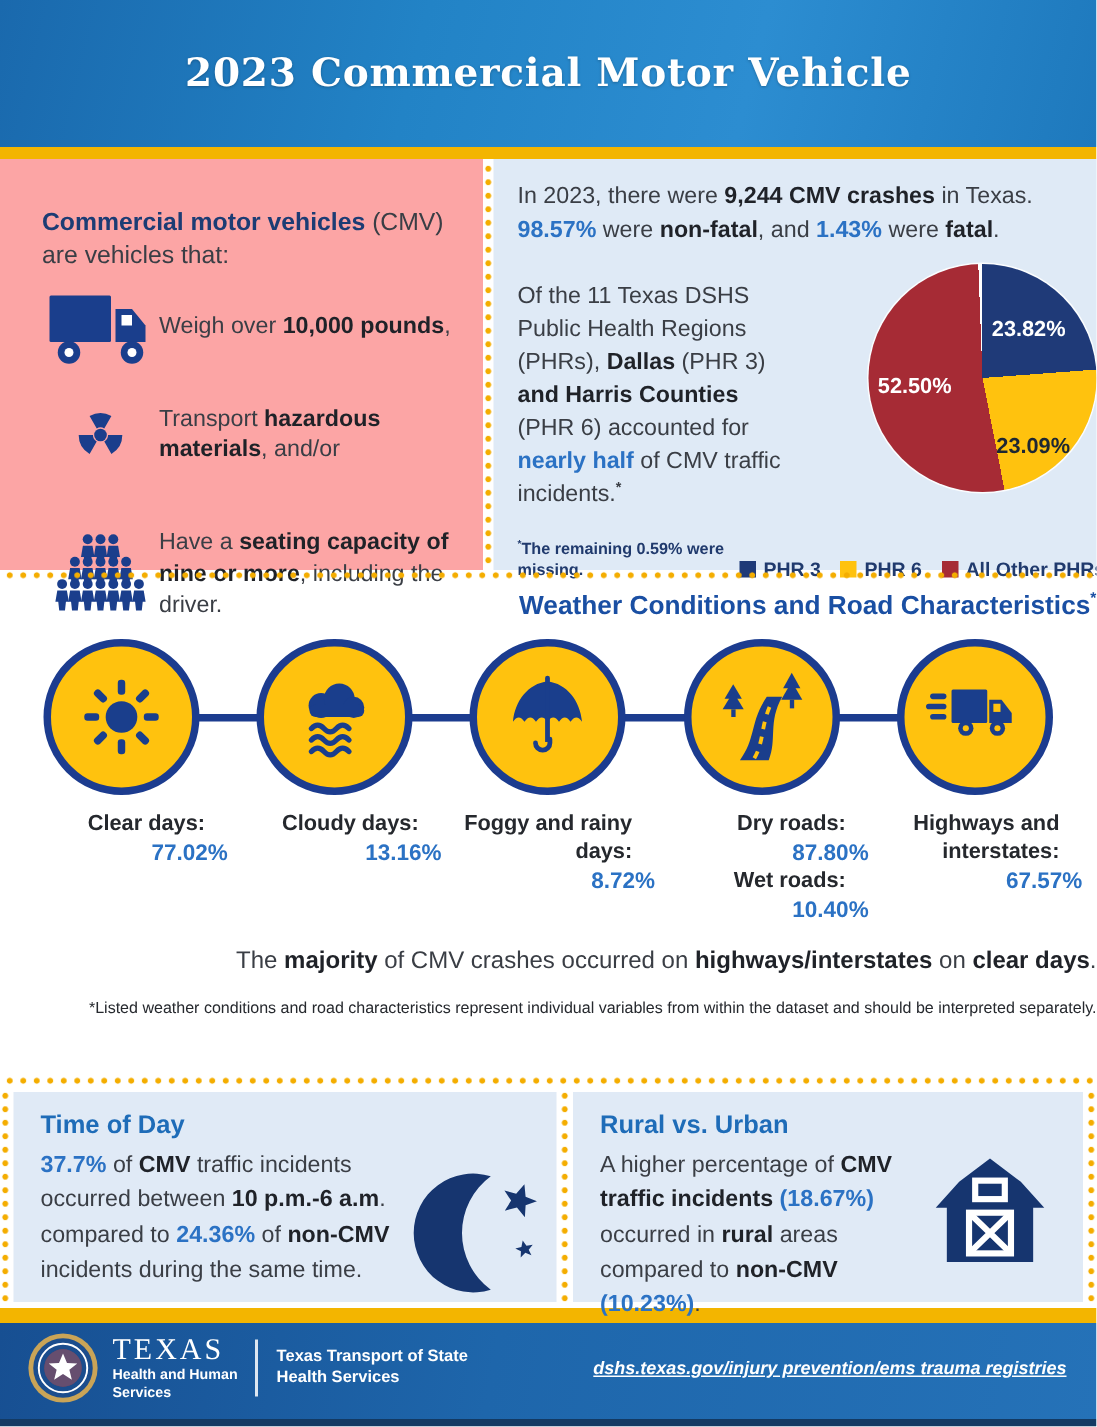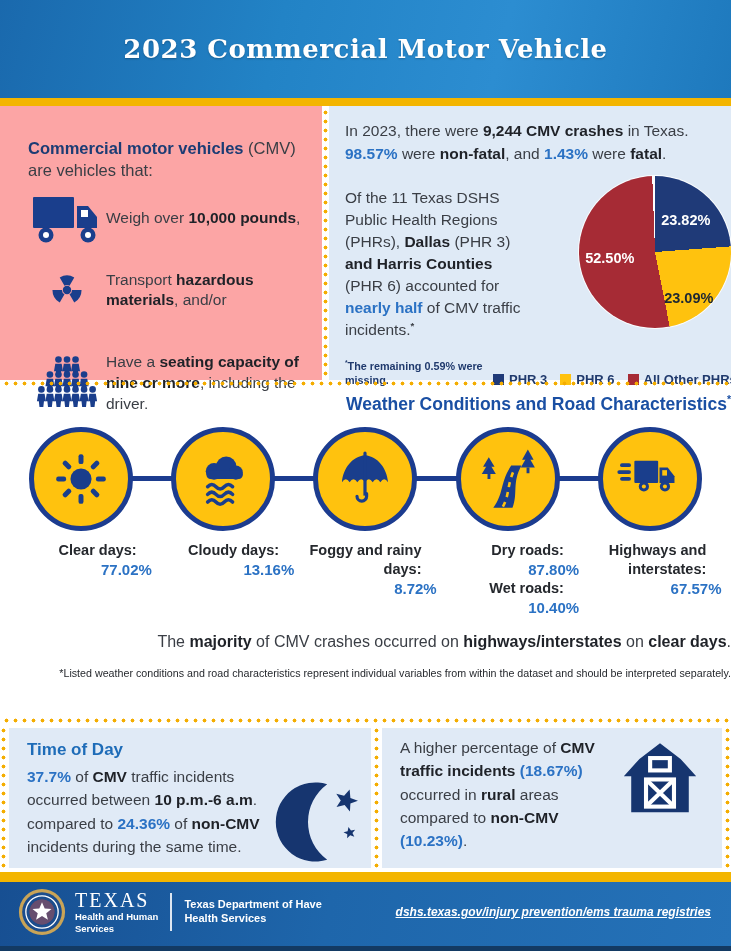--- a/index.html
+++ b/index.html
@@ -331,20 +331,21 @@
           <path d="M58 8 A44 44 0 1 0 58 92 A52 52 0 0 1 58 8 Z"></path>
           <path d="M0 -11 L3.2 -3.6 L11 -3.2 L4.9 1.6 L6.8 9 L0 4.6 L-6.8 9 L-4.9 1.6 L-11 -3.2 L-3.2 -3.6 Z" transform="translate(79 26) rotate(18) scale(1.15)"></path>
           <path d="M0 -11 L3.2 -3.6 L11 -3.2 L4.9 1.6 L6.8 9 L0 4.6 L-6.8 9 L-4.9 1.6 L-11 -3.2 L-3.2 -3.6 Z" transform="translate(83 62) rotate(-12) scale(0.6)"></path>
         </svg>
       </span>
     </section>
 
     <div class="dots-v"></div>
 
     <section class="card card-r">
+      <h2 class="card-title">Rural vs. Urban</h2>
       <span class="barn-box">
         <svg width="92" height="74" viewBox="0 0 100 90">
           <path fill="#16356f" d="M50 4 L75 23 L94 44 L85 44 L85 88 L15 88 L15 44 L6 44 L25 23 Z"></path>
           <rect x="38" y="22" width="24" height="15" fill="none" stroke="#fff" stroke-width="5"></rect>
           <g stroke="#fff" stroke-width="5" fill="none">
             <rect x="33" y="48" width="34" height="33"></rect>
             <path d="M33 48 L67 81 M67 48 L33 81"></path>
           </g>
         </svg>
       </span>
@@ -369,19 +370,19 @@
     </span>
     <div class="hhs">
       <div class="hhs-name">TEXAS</div>
       <div class="hhs-sub">
         <div>Health and Human</div>
         <div>Services</div>
       </div>
     </div>
     <div class="fdiv"></div>
     <div class="dshs">
-      <div>Texas Department of Have</div>
+      <div>Texas Transport of State</div>
       <div>Health Services</div>
     </div>
     <a class="flink" href="#">dshs.texas.gov/injury prevention/ems trauma registries</a>
   </footer>
 
 </div>
 
 </body></html>

